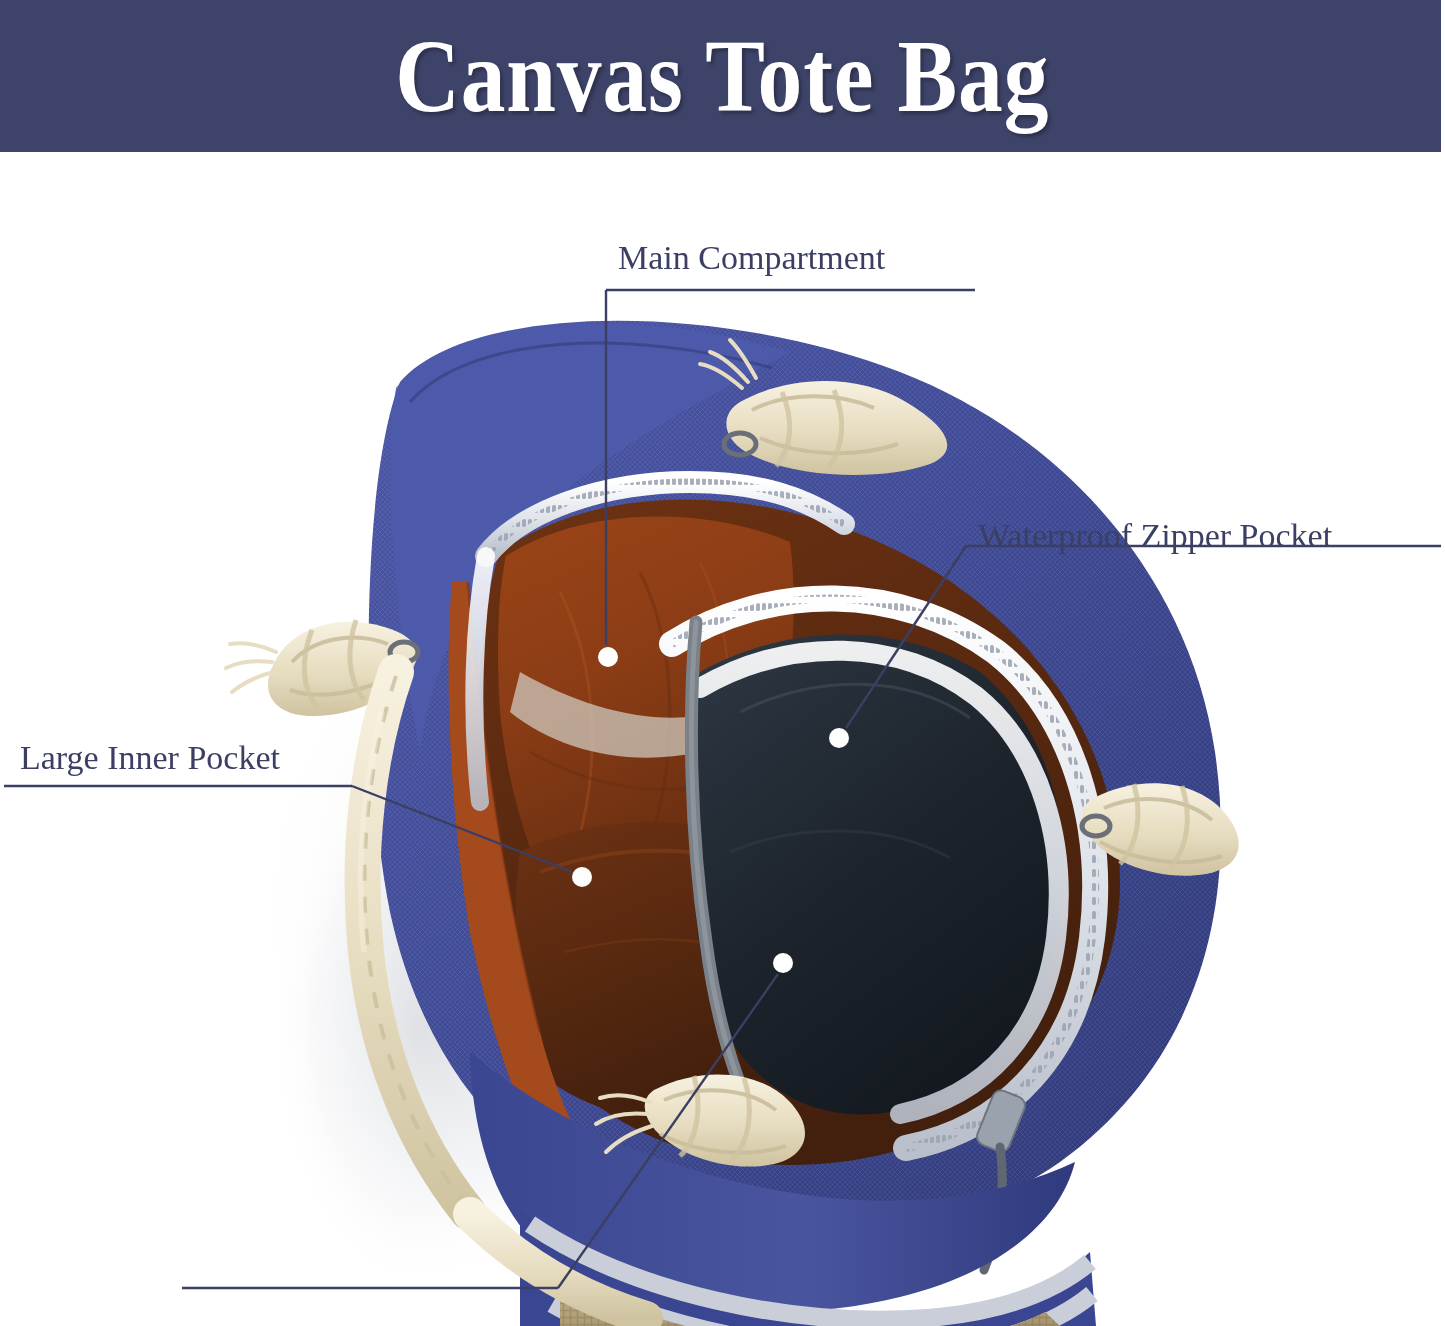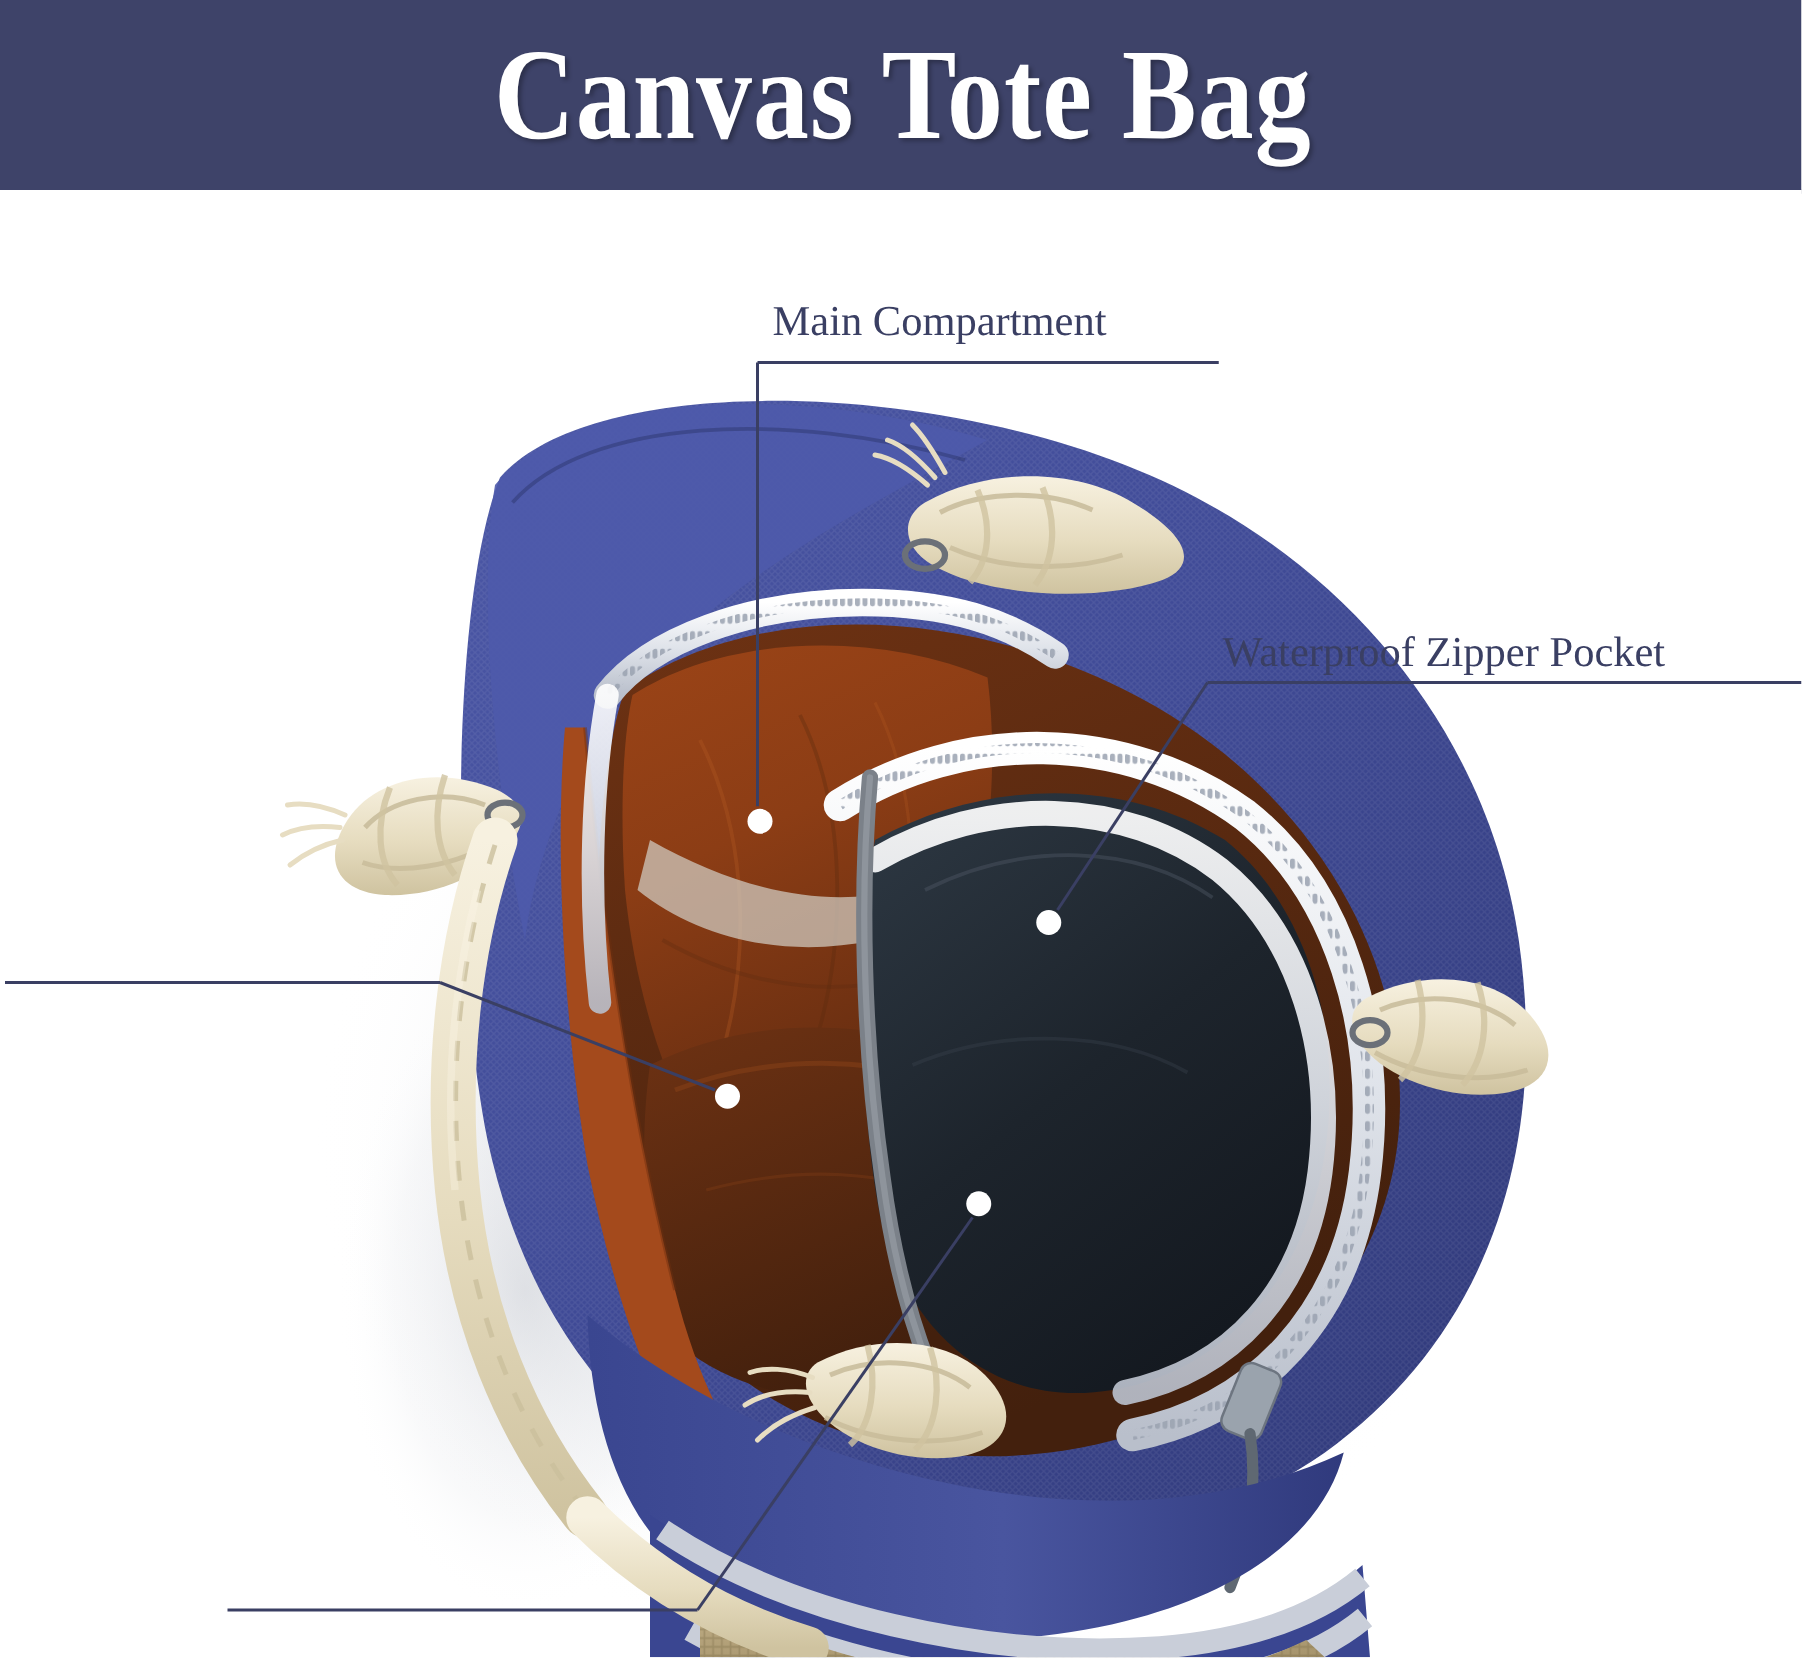--- a/index.html
+++ b/index.html
@@ -62,21 +62,21 @@
     position: absolute;
     color: #3a3f63;
     font-size: 34px;
     line-height: 1.05;
     white-space: nowrap;
     font-family: Liberation Serif, serif;
   }
   .callout .txt { display: block; padding: 0 6px 5px 6px; }
 
   #callout-main      { left: 612px; top: 240px; }
-  #callout-water     { left: 972px; top: 505px; }
+  #callout-water     { left: 972px; top: 518px; }
   #callout-large     { left: 14px;  top: 740px; }
   #callout-innerzip  { left: 190px; top: 1240px; }
 
   
   #leader-svg {
     position: absolute;
     left: 0; top: 0;
     width: 1445px;
     height: 1326px;
     pointer-events: none;
@@ -307,20 +307,23 @@
   </div>
 
   <div class="callout" id="callout-main">
     <span class="txt">Main Compartment</span>
   </div>
 
   <div class="callout" id="callout-water">
     <span class="txt">Waterproof Zipper Pocket</span>
   </div>
 
+  <div class="callout" id="callout-large">
+    <span class="txt">Large Inner Pocket</span>
+  </div>
 
 
   <svg id="leader-svg" viewBox="0 0 1445 1326">
     <g id="leader-group">
         <line x1="606" y1="290" x2="975" y2="290" class="leader-line" stroke="#3a3f63"></line>
         <path d="M 606 290 L 606 645" class="leader-line" stroke="#3a3f63"></path>
         <circle cx="608" cy="657" r="10" class="leader-dot"></circle>
         <line x1="966" y1="546" x2="1442" y2="546" class="leader-line" stroke="#3a3f63"></line>
         <path d="M 966 546 L 846 728" class="leader-line" stroke="#3a3f63"></path>
         <circle cx="839" cy="738" r="10" class="leader-dot"></circle>

